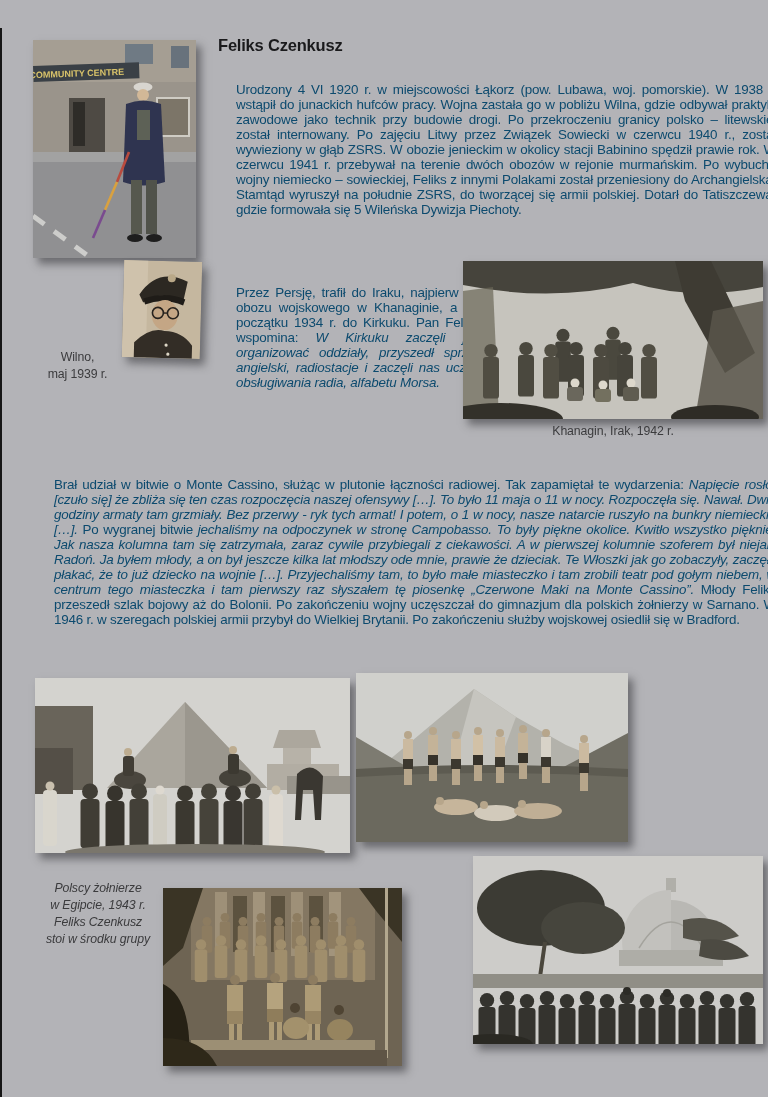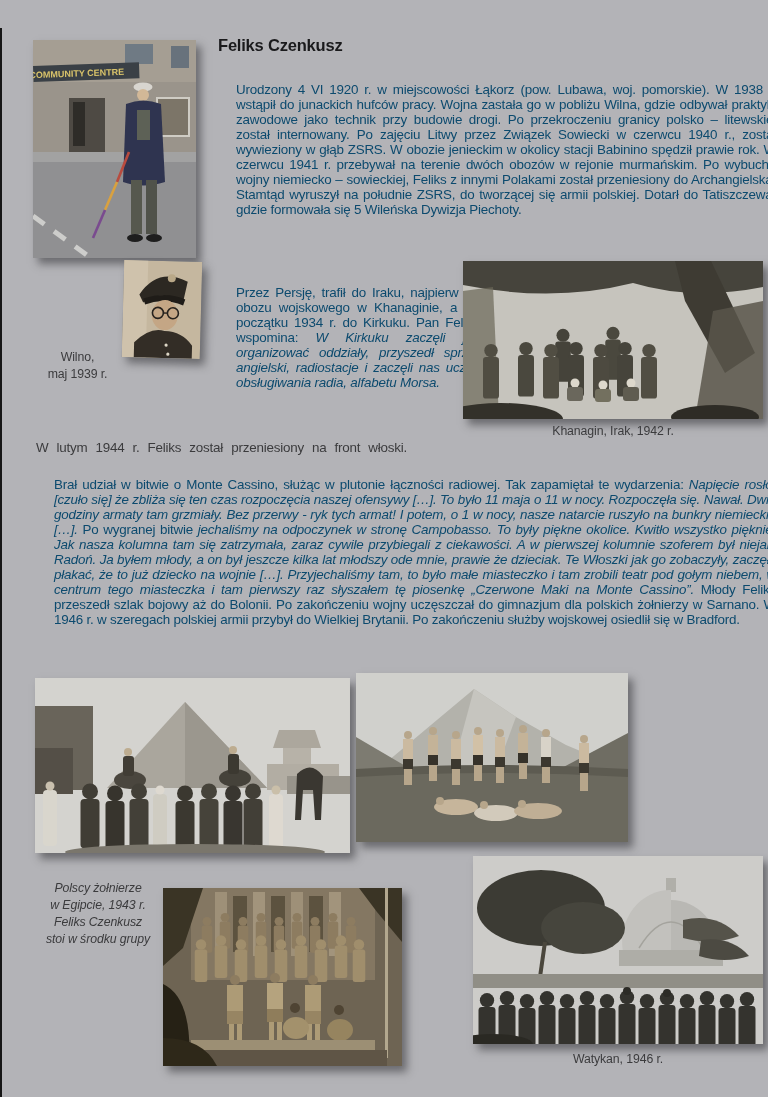--- a/index.html
+++ b/index.html
@@ -124,21 +124,20 @@
       <circle cx="140" cy="124" r="4.5" fill="#ddd8cc"></circle>
         <rect x="132" y="128" width="16" height="13" rx="3" fill="#73705f"></rect>
       <circle cx="168" cy="122" r="4.5" fill="#ddd8cc"></circle>
         <rect x="160" y="126" width="16" height="14" rx="3" fill="#5f5c50"></rect>
       <ellipse cx="38" cy="158" rx="62" ry="16" fill="#33312a"></ellipse>
       <ellipse cx="252" cy="156" rx="44" ry="12" fill="#2e2c26"></ellipse>
     </svg>
   </div>
   <div class="caption" id="cap-khanagin">Khanagin, Irak, 1942 r.</div>
 
-  <div class="frontline">W lutym 1944 r. Feliks został przeniesiony na front włoski.</div>
 
   <p class="body-text mainpara"><span>Brał udział w bitwie o Monte Cassino, służąc w plutonie łączności radiowej. Tak zapamiętał te wydarzenia: </span><span class="it">Napięcie rosło, [czuło się] że zbliża się ten czas rozpoczęcia naszej ofensywy […]. To było 11 maja o 11 w nocy. Rozpoczęła się. Nawał. Dwie godziny armaty tam grzmiały. Bez przerwy - ryk tych armat! I potem, o 1 w nocy, nasze natarcie ruszyło na bunkry niemieckie […]. </span><span>Po wygranej bitwie </span><span class="it">jechaliśmy na odpoczynek w stronę Campobasso. To były piękne okolice. Kwitło wszystko pięknie. Jak nasza kolumna tam się zatrzymała, zaraz cywile przybiegali z ciekawości. A w pierwszej kolumnie szoferem był niejaki Radoń. Ja byłem młody, a on był jeszcze kilka lat młodszy ode mnie, prawie że dzieciak. Te Włoszki jak go zobaczyły, zaczęły płakać, że to już dziecko na wojnie […]. Przyjechaliśmy tam, to było małe miasteczko i tam zrobili teatr pod gołym niebem, w centrum tego miasteczka i tam pierwszy raz słyszałem tę piosenkę „Czerwone Maki na Monte Cassino”. </span><span>Młody Feliks przeszedł szlak bojowy aż do Bolonii. Po zakończeniu wojny uczęszczał do gimnazjum dla polskich żołnierzy w Sarnano. W 1946 r. w szeregach polskiej armii przybył do Wielkiej Brytanii. Po zakończeniu służby wojskowej osiedlił się w Bradford.</span></p>
 
   <div class="photo" id="ph-egypt">
     <svg viewBox="0 0 315 175" preserveAspectRatio="none">
       <rect width="315" height="175" fill="#d4d3cf"></rect>
       <polygon points="150,24 232,110 72,110" fill="#aaa69d"></polygon>
       <polygon points="150,24 232,110 150,110" fill="#9b978e"></polygon>
       <rect x="248" y="52" width="28" height="36" fill="#b7b2a8"></rect>
       <polygon points="244,52 280,52 286,70 238,70" fill="#aca79d"></polygon>
@@ -319,14 +318,13 @@
           <use href="#fig" transform="translate(214,169) scale(1.7)"></use>
           <use href="#fig" transform="translate(234,166) scale(1.7)"></use>
           <use href="#fig" transform="translate(254,169) scale(1.7)"></use>
           <use href="#fig" transform="translate(274,167) scale(1.7)"></use>
       </g>
       <circle cx="154" cy="135" r="4" fill="#2c2b26"></circle>
         <circle cx="194" cy="137" r="4" fill="#2c2b26"></circle>
       <ellipse cx="20" cy="188" rx="40" ry="10" fill="#2a2923"></ellipse>
     </svg>
   </div>
-  <div class="caption" id="cap-vatican">Watykan, 1946 r.</div>
 </div>
 
 </body></html>

